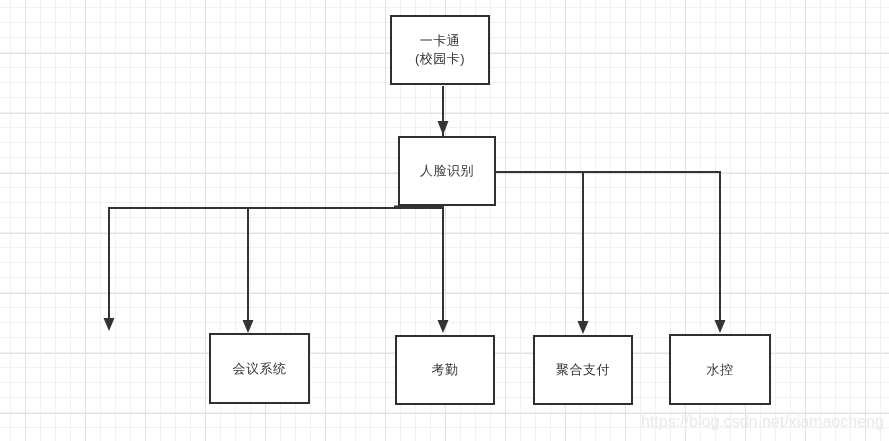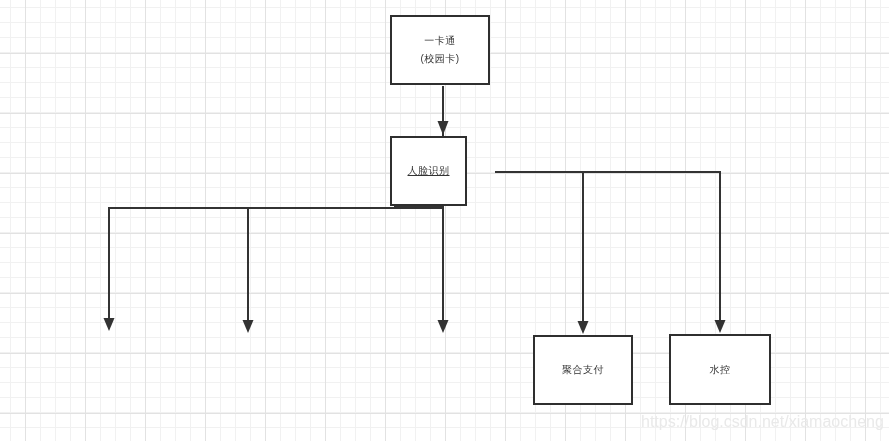--- a/index.html
+++ b/index.html
@@ -22,21 +22,21 @@
       linear-gradient(90deg, #f1f1f1 1px, transparent 1px);
     background-size: 60px 60px, 60px 60px, 15px 15px, 15px 15px;
     background-position: 0px 53px, 25px 0px, 0px 7px, 10px 0px;
   }
   .node {
     position: absolute;
     box-sizing: border-box;
     background: #ffffff;
     border: 2px solid #2f2f2f;
     color: #333333;
-    font-size: 10px;
+    font-size: 13px;
     line-height: 18px;
     display: flex;
     flex-direction: column;
     align-items: center;
     justify-content: center;
     text-align: center;
     letter-spacing: 0.5px;
   }
   .wires {
     position: absolute;
@@ -88,26 +88,32 @@
     <polygon points="714.5,320 725.5,320 720,333"></polygon>
     <path d="M583,172 L583,321"></path>
     <polygon points="577.5,321 588.5,321 583,334"></polygon>
   </svg>
 
   <div class="node" style="left:390px; top:15px; width:100px; height:70px;">
     <span>一卡通</span>
     <span>(校园卡)</span>
   </div>
 
-  <div class="node" style="left:390px; top:136px; width:77px; height:70px;text-decoration:underline;">
+  <div class="node" style="left:398px; top:136px; width:98px; height:70px;">
     <span>人脸识别</span>
   </div>
 
 
+  <div class="node" style="left:209px; top:333px; width:101px; height:71px;">
+    <span>会议系统</span>
+  </div>
 
+  <div class="node" style="left:395px; top:335px; width:100px; height:70px;">
+    <span>考勤</span>
+  </div>
 
   <div class="node" style="left:533px; top:335px; width:100px; height:70px;">
     <span>聚合支付</span>
   </div>
 
   <div class="node" style="left:669px; top:334px; width:102px; height:71px;">
     <span>水控</span>
   </div>
 
   <div class="watermark">https://blog.csdn.net/xiamaocheng</div>

